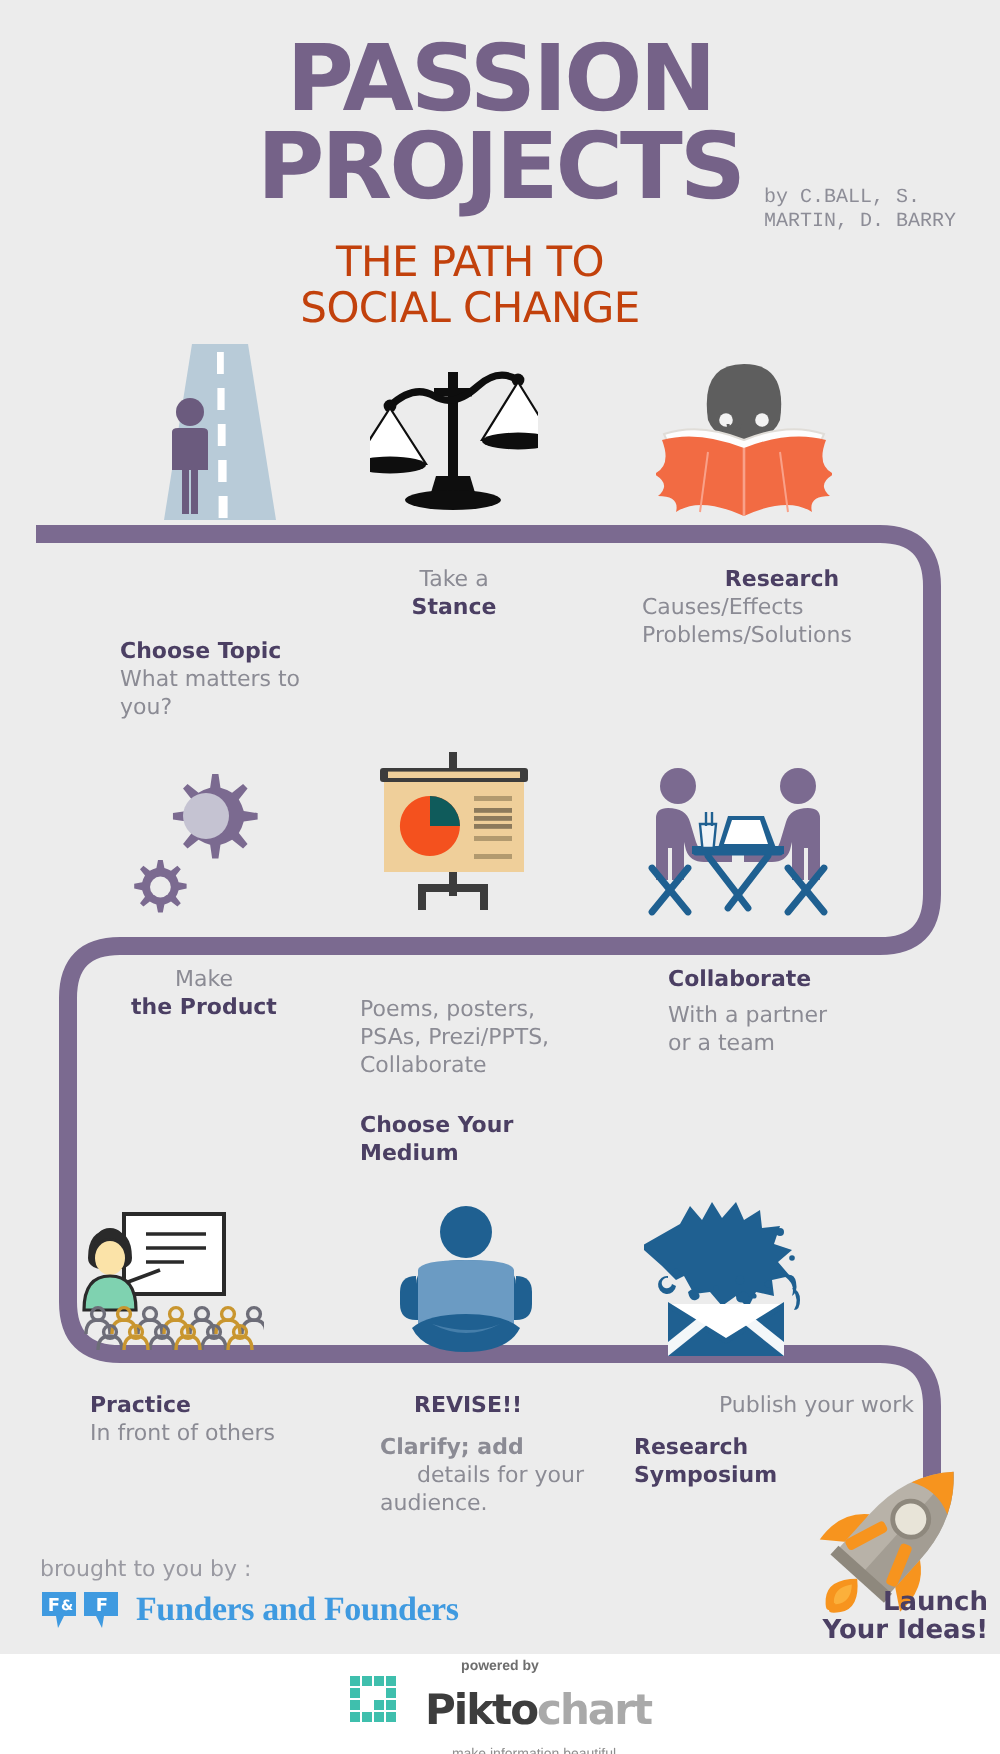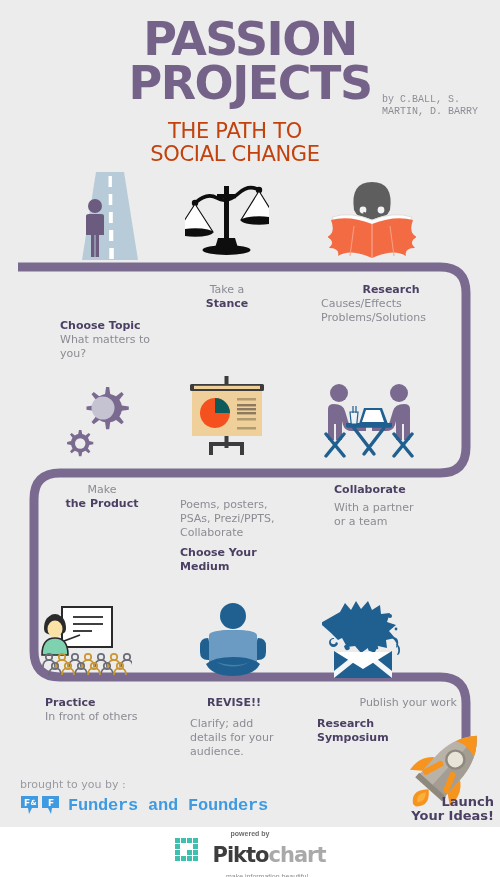--- a/index.html
+++ b/index.html
@@ -102,21 +102,21 @@
     left: 20px; top: 795px;
     display: flex;
     align-items: center;
     gap: 8px;
   }
   .ff-mark {
     width: 40px; height: 20px;
     position: relative;
   }
   .ff-text {
-    font-family: Liberation Mono, monospace;
+    font-family: Liberation Serif, serif;
     font-weight: bold;
     font-size: 17px;
     color: #3f9ae0;
     letter-spacing: -0.2px;
   }
   .launch-text {
     position: absolute;
     right: 6px; top: 795px;
     text-align: right;
     font-family: "DejaVu Sans", sans-serif;
@@ -331,21 +331,21 @@
 
   <div class="caption center" style="left:50px;top:483px;width:104px;">
     <span class="n">Make</span>
     <span class="b">the Product</span>
   </div>
 
   <div class="caption" style="left:180px;top:498px;width:110px;">
     <span class="n">Poems, posters,</span>
     <span class="n">PSAs, Prezi/PPTS,</span>
     <span class="n">Collaborate</span>
-    <span class="b" style="margin-top:6px;">Choose Your</span>
+    <span class="b" style="margin-top:16px;">Choose Your</span>
     <span class="b">Medium</span>
   </div>
 
   <div class="caption" style="left:334px;top:483px;width:120px;">
     <span class="b" style="margin-bottom:4px;">Collaborate</span>
     <span class="n">With a partner</span>
     <span class="n">or a team</span>
   </div>
 
   <div class="icon-slot" style="left:40px;top:605px;">
@@ -442,22 +442,22 @@
     </svg>
   </div>
 
   <div class="caption" style="left:45px;top:696px;width:130px;">
     <span class="b">Practice</span>
     <span class="n">In front of others</span>
   </div>
 
   <div class="caption center" style="left:176px;top:696px;width:116px;">
     <span class="b" style="margin-bottom:7px;">REVISE!!</span>
-    <span class="n" style="text-align:left;display:block;padding-left:14px;">Clarify; add</span>
-    <span class="n" style="text-align:left;display:block;padding-left:14px;">details for your</span>
+    <span class="n" style="text-align:left;display:block;padding-left:14px;font-weight:bold;">Clarify; add</span>
+    <span class="n" style="text-align:right;display:block;padding-left:14px;">details for your</span>
     <span class="n" style="text-align:left;display:block;padding-left:14px;">audience.</span>
   </div>
 
   <div class="caption" style="left:317px;top:696px;width:140px;">
     <span class="n" style="margin-bottom:7px;text-align:right;">Publish your work</span>
     <span class="b">Research</span>
     <span class="b">Symposium</span>
   </div>
 
   <div class="icon-slot" style="left:396px;top:722px;">

